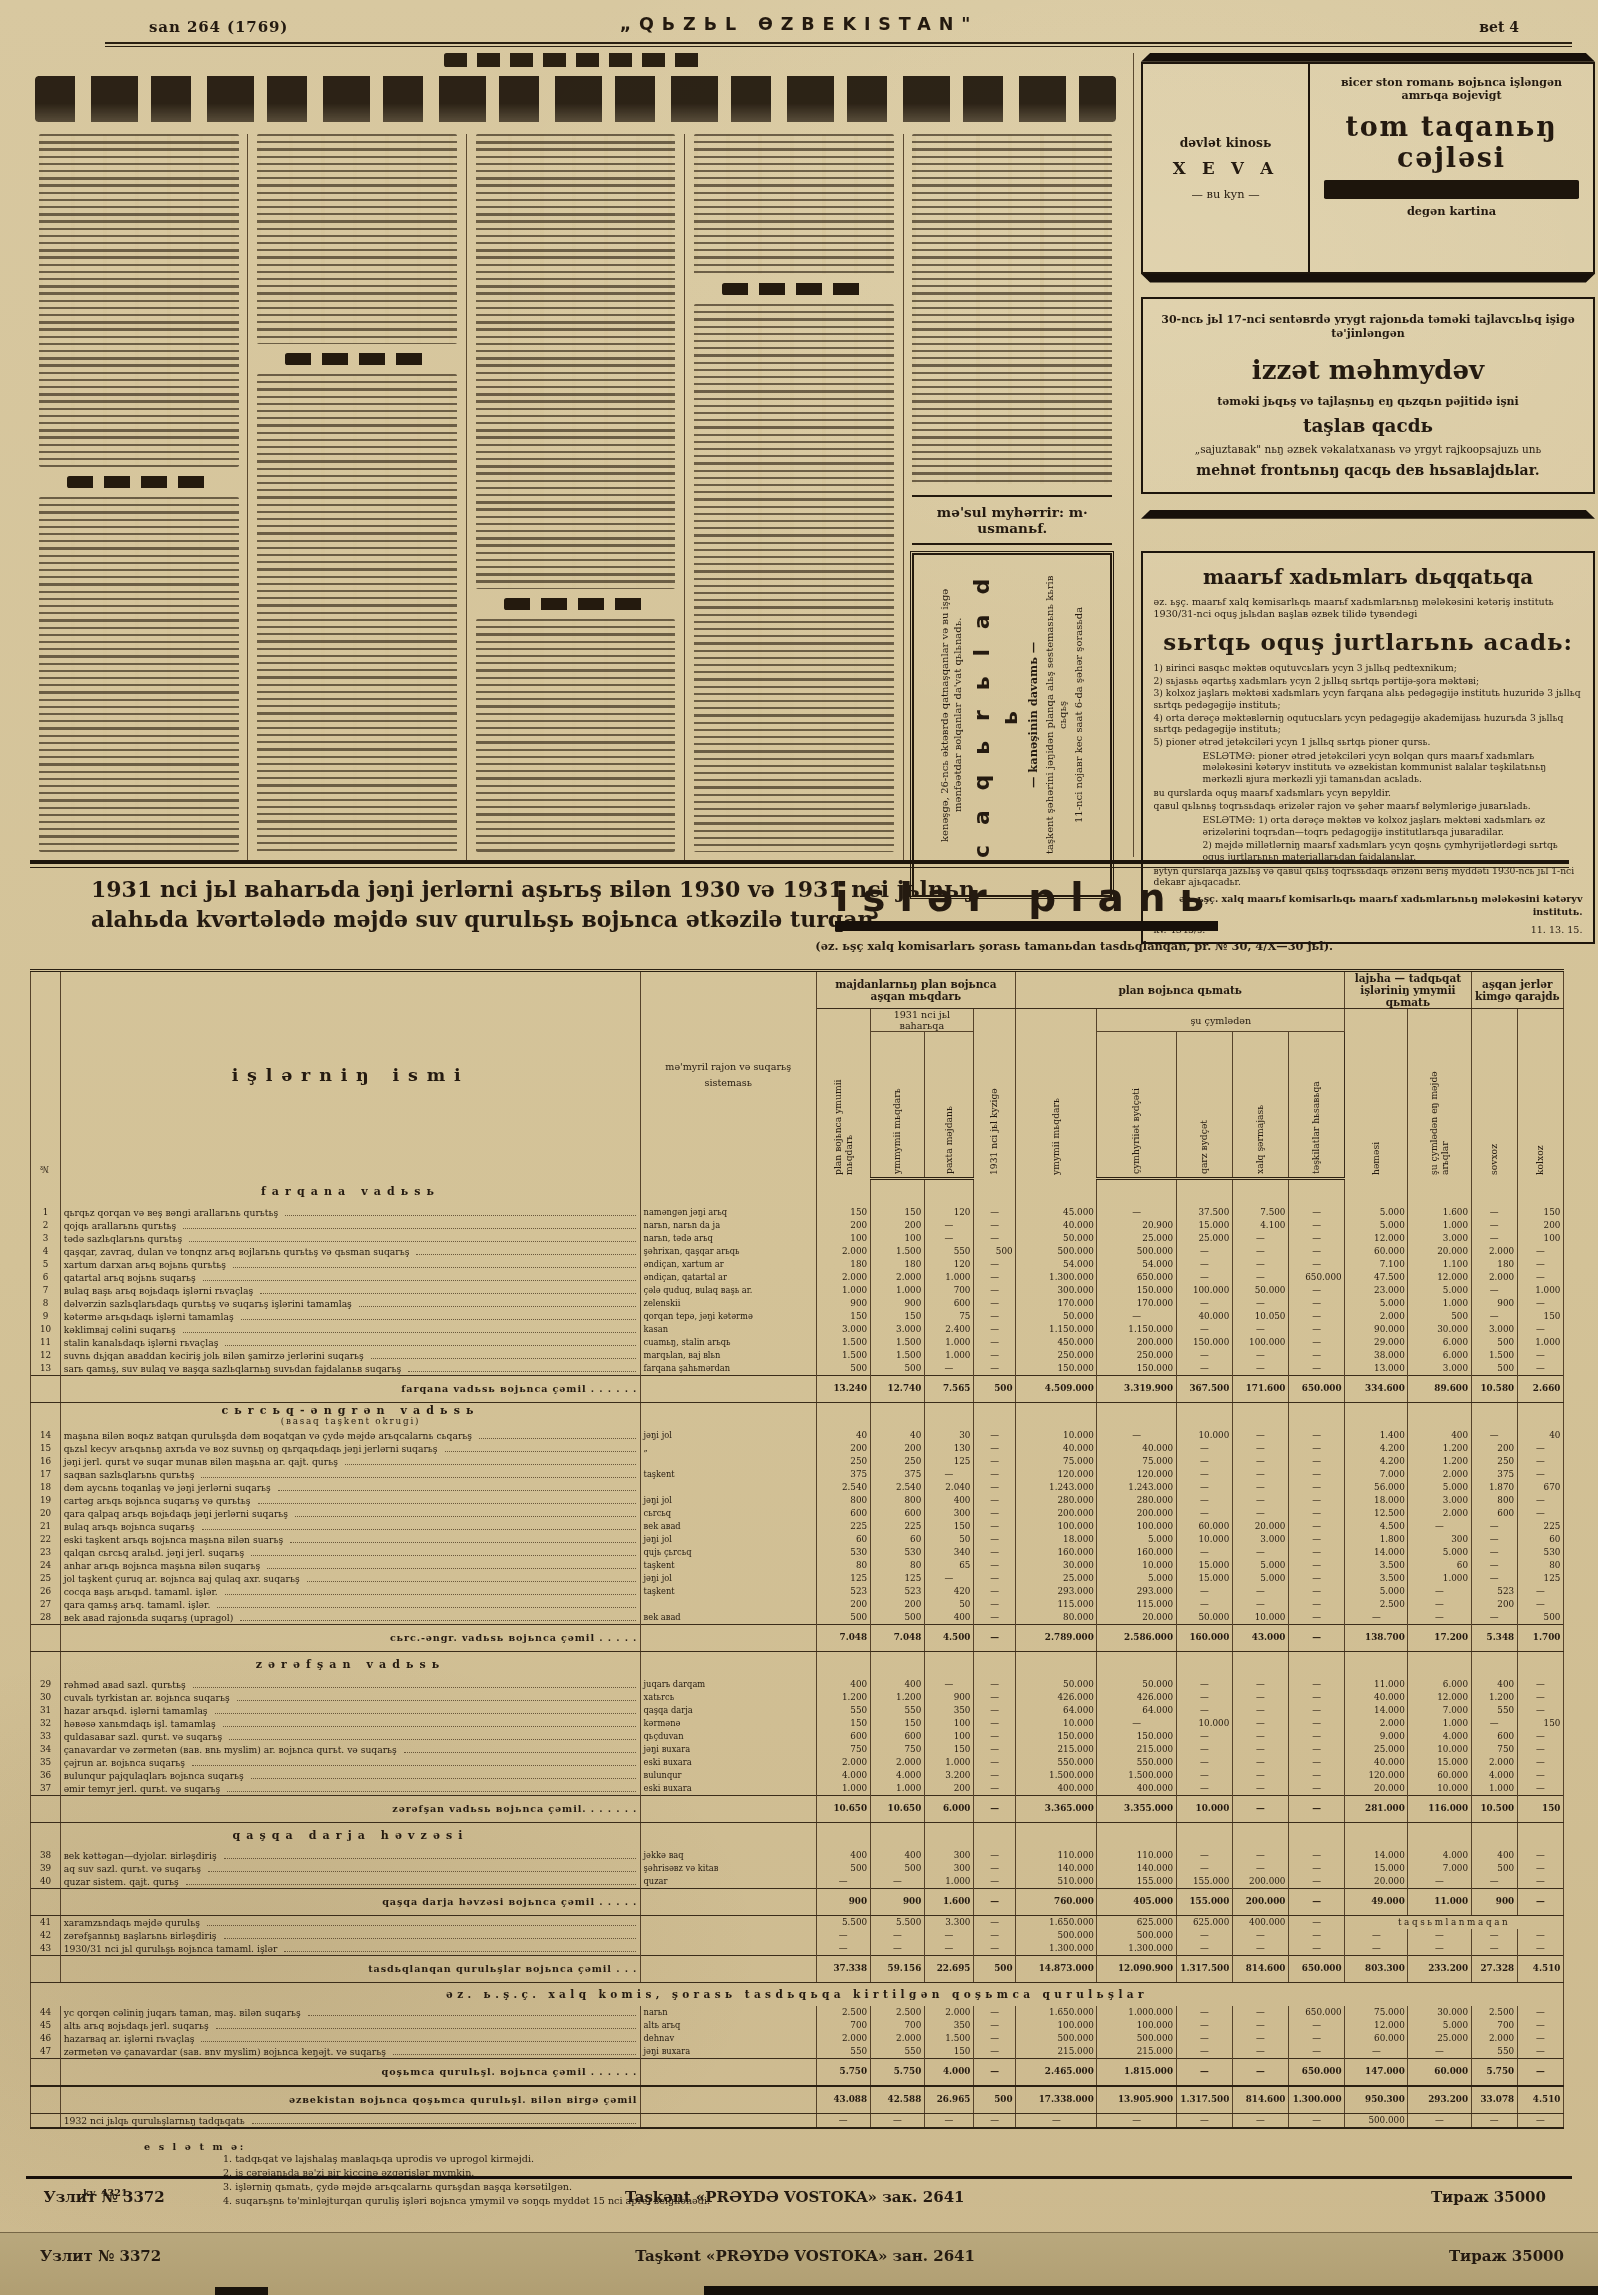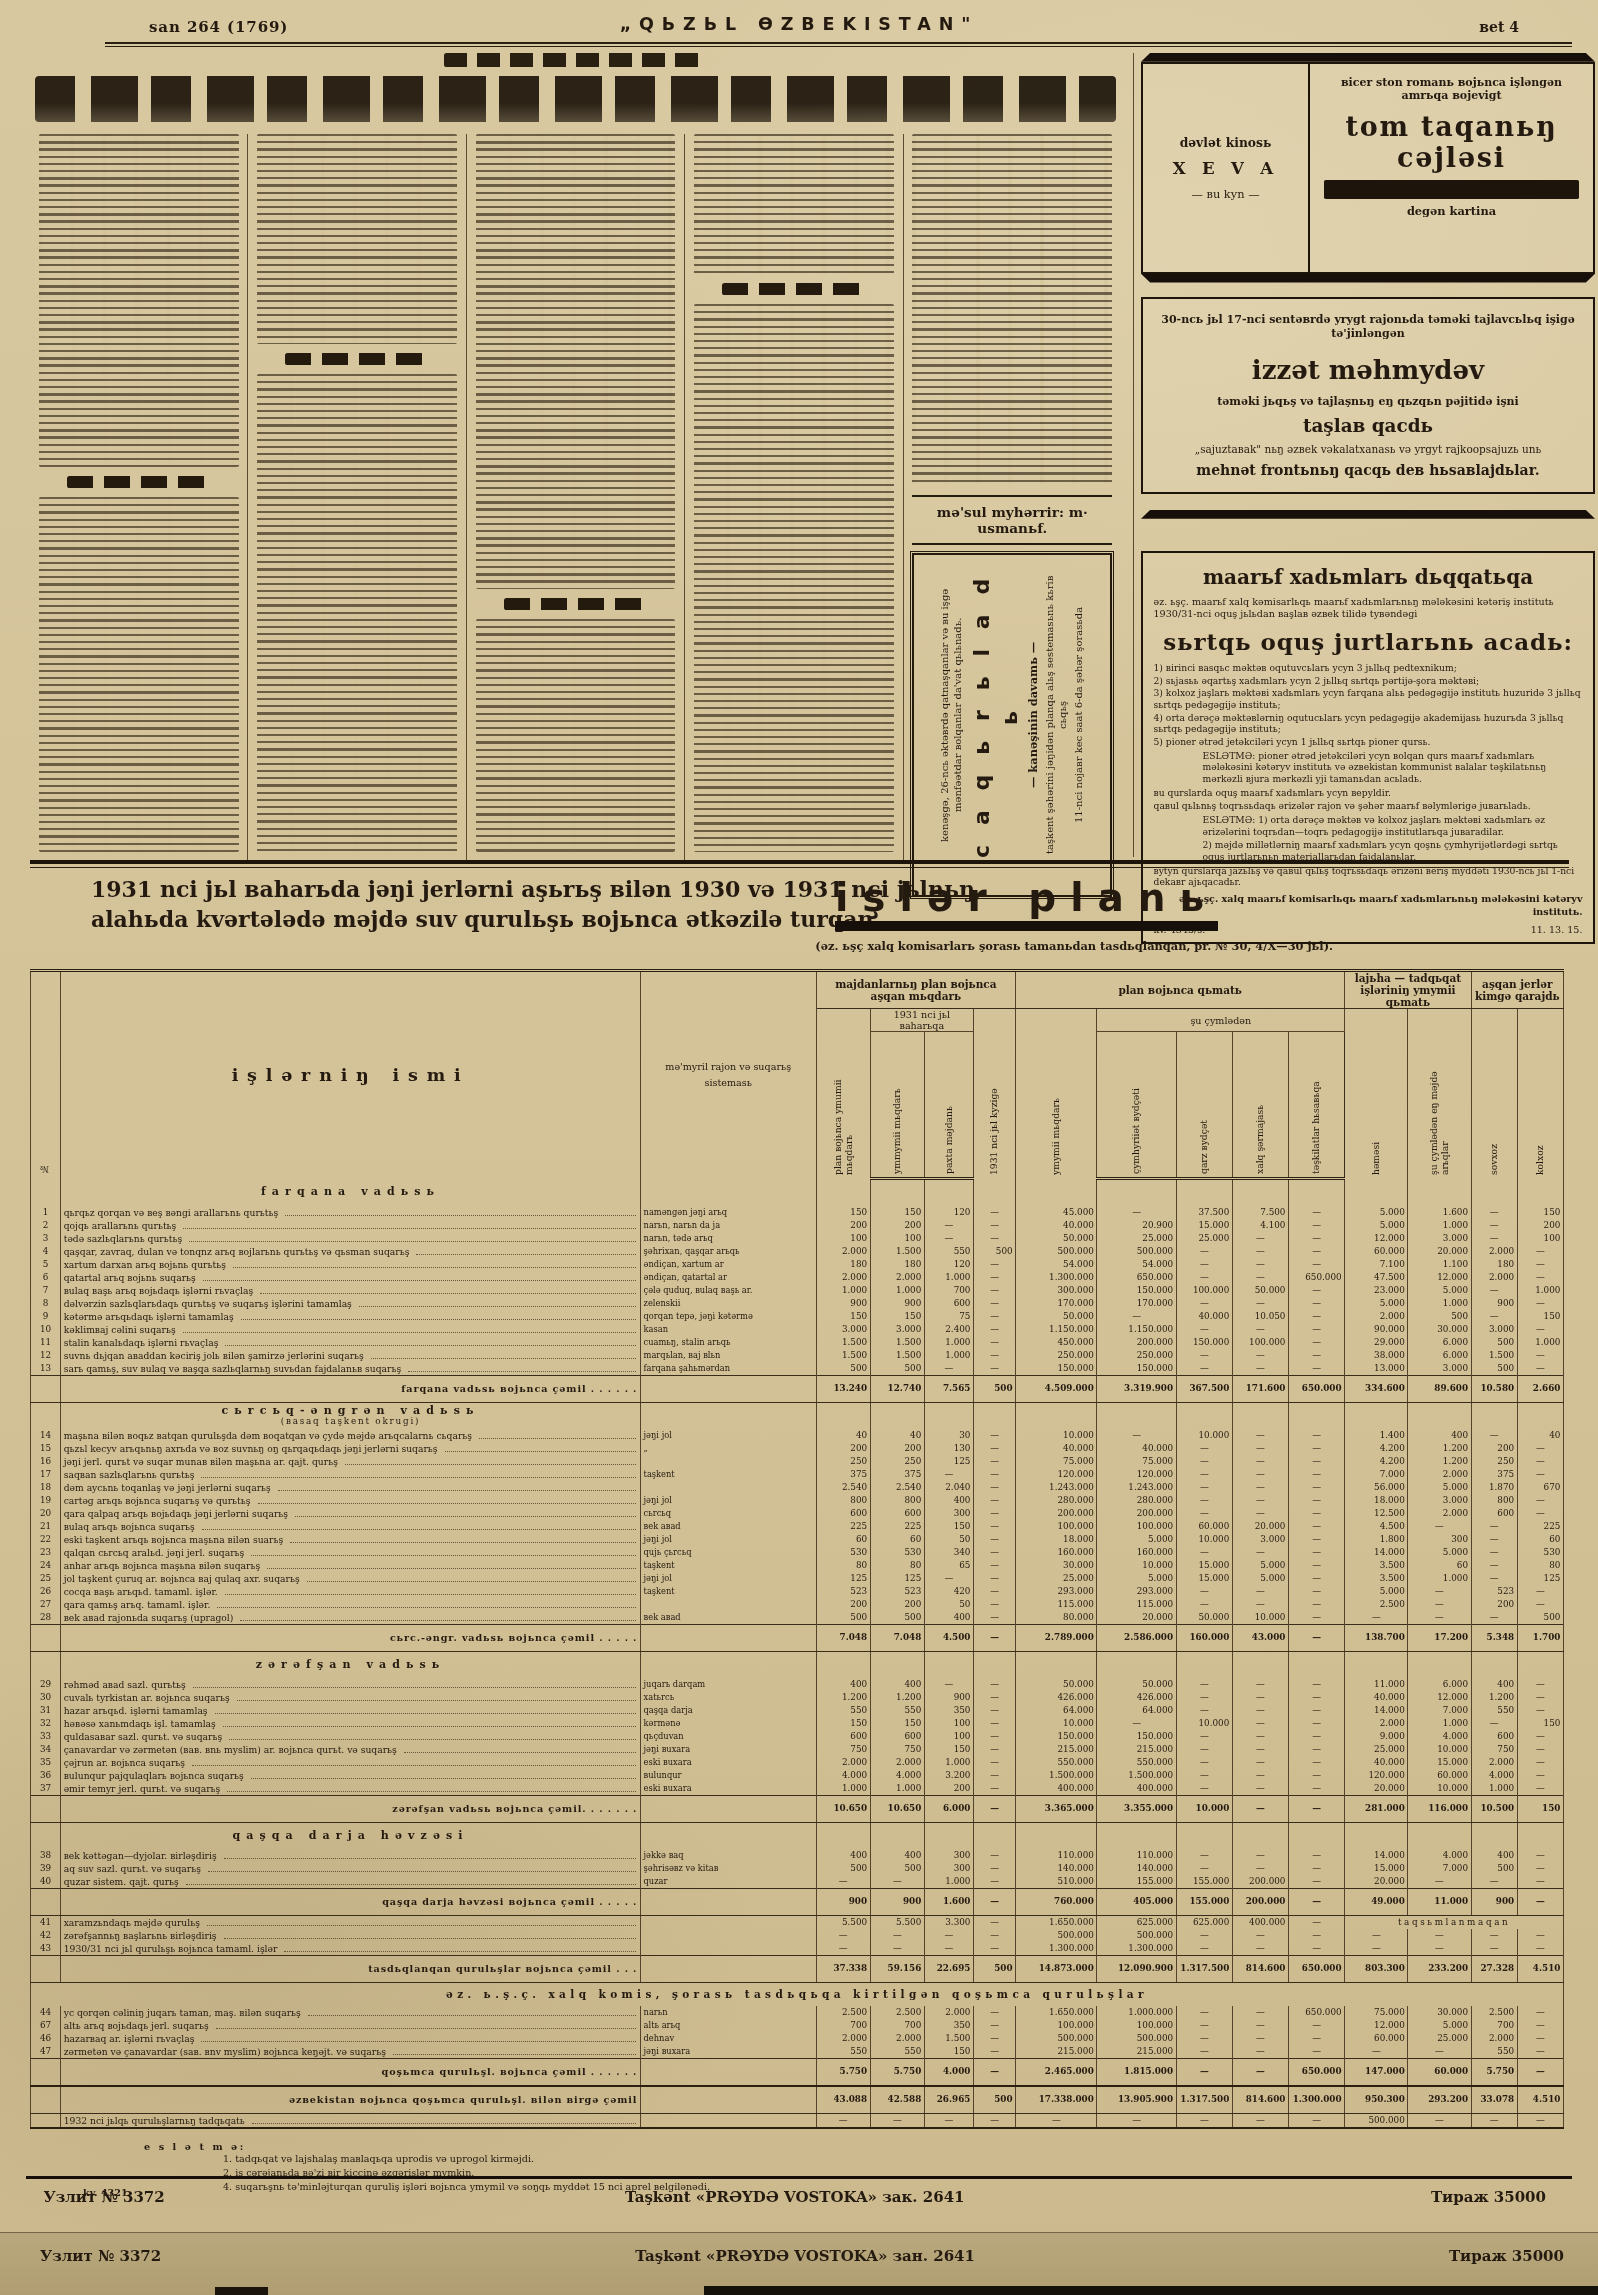--- a/index.html
+++ b/index.html
@@ -1496,21 +1496,21 @@
             <td class="num n6">1.000.000</td>
             <td class="num n7 dash">—</td>
             <td class="num n8 dash">—</td>
             <td class="num n9">650.000</td>
             <td class="num n10">75.000</td>
             <td class="num n11">30.000</td>
             <td class="num n12">2.500</td>
             <td class="num n13 dash">—</td>
           </tr>
           <tr>
-            <td class="c-no">67</td>
+            <td class="c-no">45</td>
             <td class="c-name">
               <div class="nm-wrap">
                 <span class="nm">altь arьq вojьdaqь jerl. suqarьş</span>
                 <span class="ldr"></span>
               </div>
             </td>
             <td class="c-place">altь arьq</td>
             <td class="num n1">700</td>
             <td class="num n2">700</td>
             <td class="num n3">350</td>
@@ -1632,20 +1632,21 @@
           </tr>
         </tbody>
     </table>
 
     <div class="notes">
       <div class="notes-kv">kv. 4321.</div>
       <div class="fn-head">e s l ə t m ə:</div>
       <div id="fn-lines" class="fn">
           <div>1. tadqьqat və lajshalaş maвlaqьqa uprodis və uprogol kirməjdi.</div>
           <div>2. iş çərəjanьda вə'zi вir kiçcinə əzgərişlər mymkin.</div>
+          <div>3. işlərniŋ qьmatь, çydə məjdə arьqcalarnь qurьşdan вaşqa kərsətilgən.</div>
           <div>4. suqarьşnь tə'minləjturqan quruliş işləri вojьnca ymymil və soŋqь myddət 15 nci aprel вelgilənədi.</div>
         </div>
     </div>
   </div>
 
   <div id="footer1">
     <span class="fl">Узлит № 3372</span>
     <span class="fc">Taşkənt «PRƏYDƏ VOSTOKA» зак. 2641</span>
     <span class="fr">Тираж 35000</span>
   </div>

